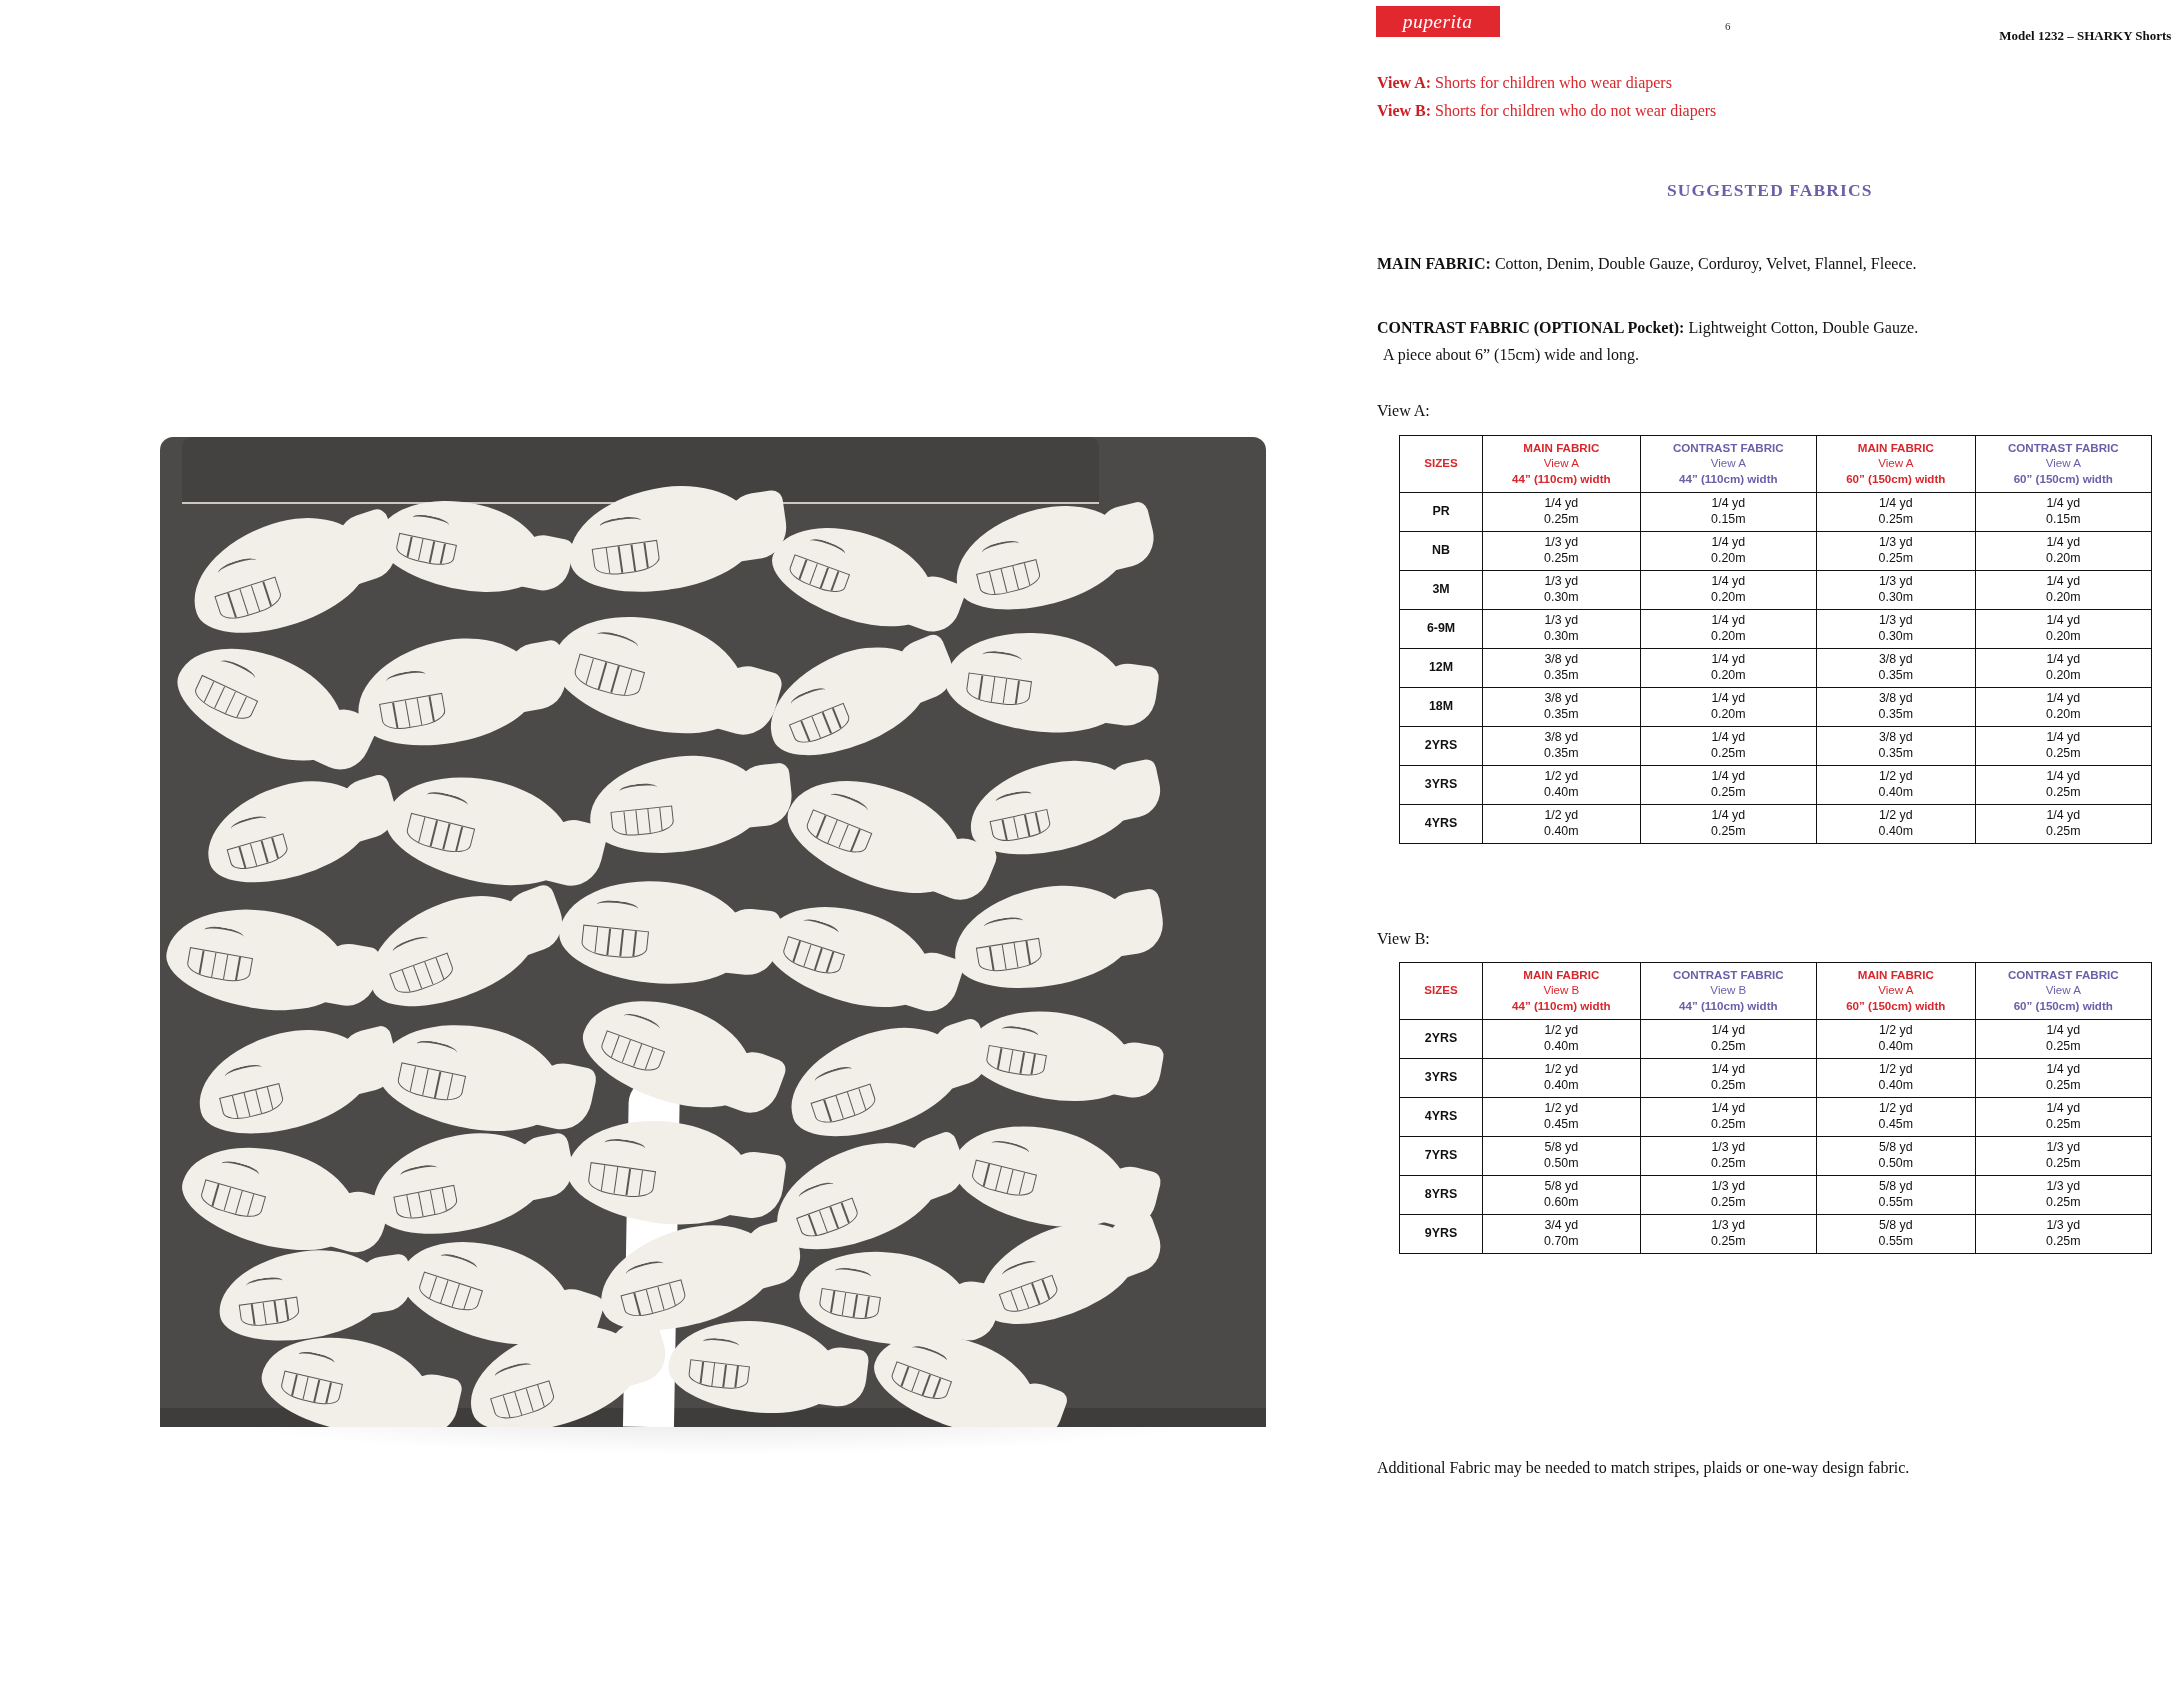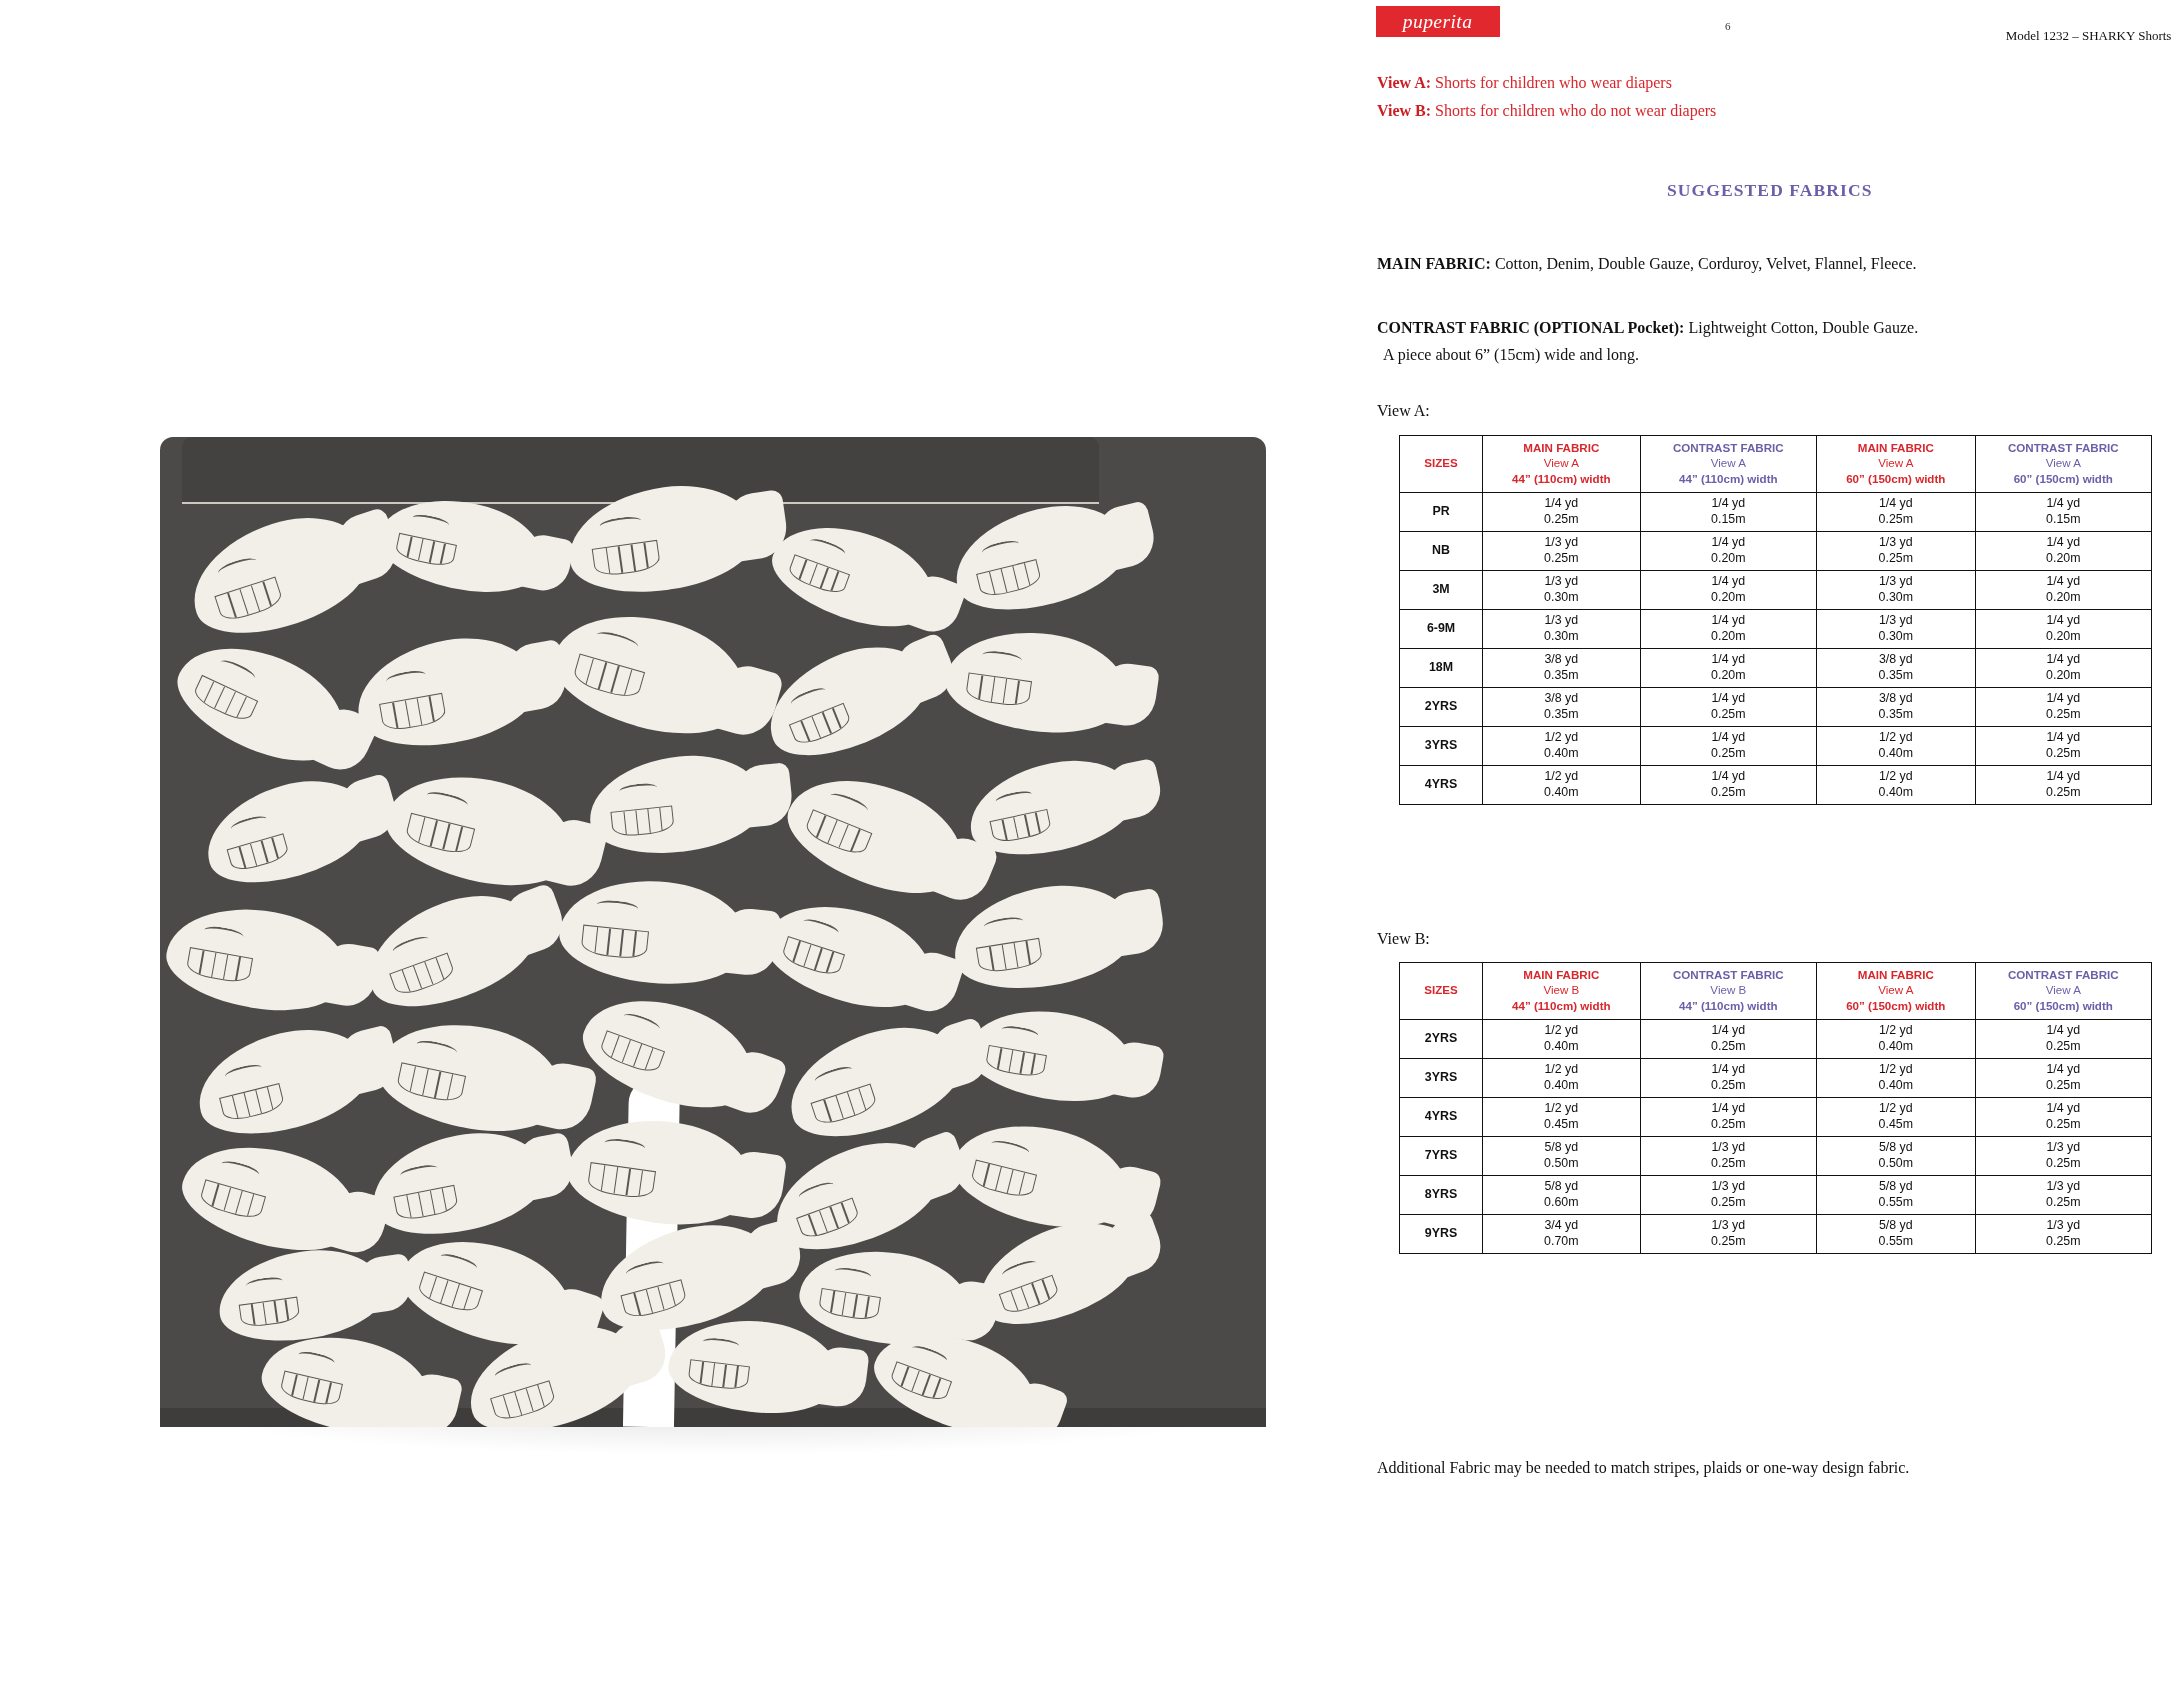--- a/index.html
+++ b/index.html
@@ -130,21 +130,21 @@
   #page-number {
     position: absolute;
     left: 364px; top: 20.4px;
     font-size: 11px;
     color: #333;
   }
   #model-header {
     position: absolute;
     right: 11.6px; top: 28px;
     font-size: 13px;
-    font-weight: normal;
+    font-weight: bold;
     color: #111;
   }
   .view-line {
     position: absolute;
     left: 16px;
     font-size: 16px;
     color: #d8272c;
     white-space: nowrap;
   }
   .view-line b { color: #cc1f24; }
@@ -717,20 +717,39 @@
           <td>
             <span class="yd">1/3 yd</span>
             <span class="m">0.30m</span>
           </td>
           <td>
             <span class="yd">1/4 yd</span>
             <span class="m">0.20m</span>
           </td>
         </tr>
         <tr>
+          <td class="size-cell">12M</td>
+          <td>
+            <span class="yd">3/8 yd</span>
+            <span class="m">0.35m</span>
+          </td>
+          <td>
+            <span class="yd">1/4 yd</span>
+            <span class="m">0.20m</span>
+          </td>
+          <td>
+            <span class="yd">3/8 yd</span>
+            <span class="m">0.35m</span>
+          </td>
+          <td>
+            <span class="yd">1/4 yd</span>
+            <span class="m">0.20m</span>
+          </td>
+        </tr>
+        <tr>
           <td class="size-cell">18M</td>
           <td>
             <span class="yd">3/8 yd</span>
             <span class="m">0.35m</span>
           </td>
           <td>
             <span class="yd">1/4 yd</span>
             <span class="m">0.20m</span>
           </td>
           <td>

